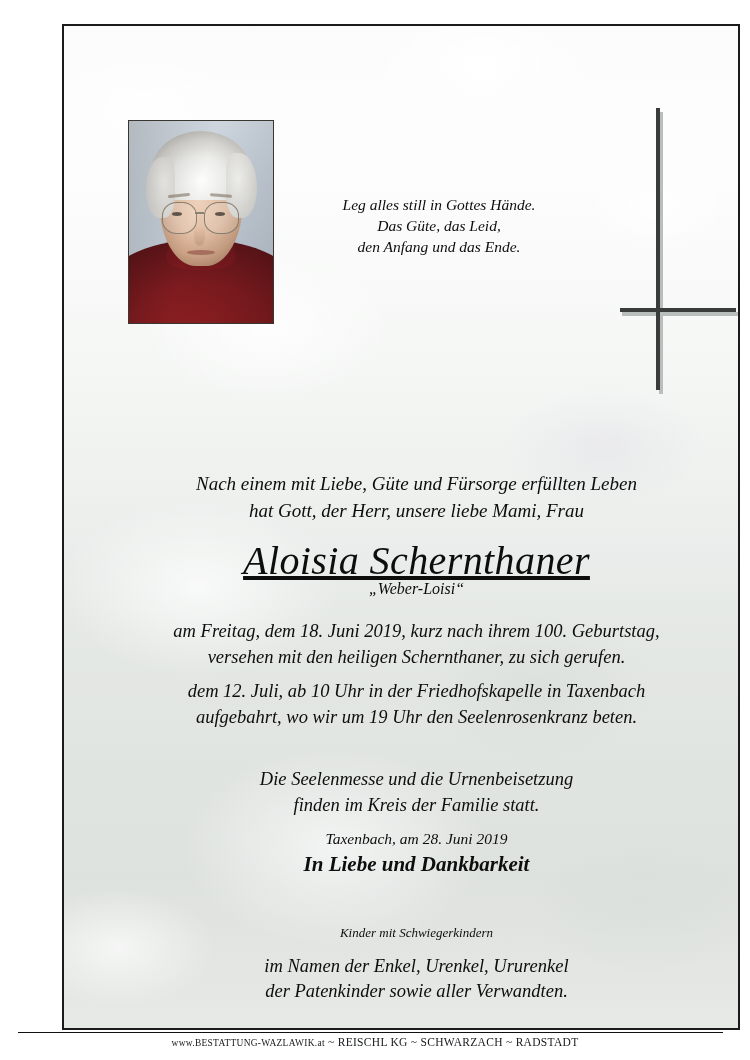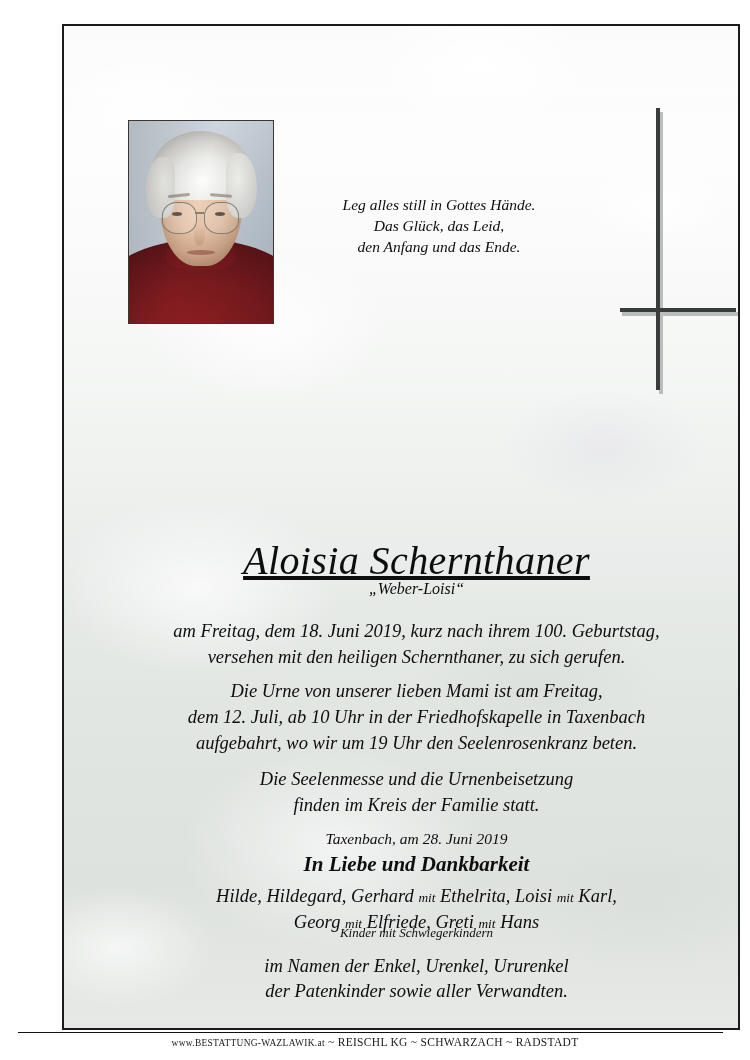--- a/index.html
+++ b/index.html
@@ -284,64 +284,51 @@
 
     <div class="cross">
       <div class="vs"></div>
       <div class="hs"></div>
       <div class="v"></div>
       <div class="h"></div>
     </div>
 
     <div class="txt poem">
       <div>Leg alles still in Gottes Hände.</div>
-      <div>Das Glück, das Leid,</div>
+      <div>Das Güte, das Leid,</div>
       <div>den Anfang und das Ende.</div>
     </div>
 
+    <div class="txt block lead">
+      <div>Nach einem mit Liebe, Güte und Fürsorge erfüllten Leben</div>
+      <div>hat Gott, der Herr, unsere liebe Mami, Frau</div>
+    </div>
 
     <div class="txt block name">Aloisia Schernthaner</div>
     <div class="txt block nickname">„Weber-Loisi“</div>
 
     <div class="txt block died">
       <div>am Freitag, dem 18. Juni 2019, kurz nach ihrem 100. Geburtstag,</div>
       <div>versehen mit den heiligen Schernthaner, zu sich gerufen.</div>
     </div>
 
     <div class="txt block urn">
-      <div>Die Urne von unserer lieben Mami ist am Freitag,</div>
       <div>dem 12. Juli, ab 10 Uhr in der Friedhofskapelle in Taxenbach</div>
       <div>aufgebahrt, wo wir um 19 Uhr den Seelenrosenkranz beten.</div>
     </div>
 
     <div class="txt block mass">
       <div>Die Seelenmesse und die Urnenbeisetzung</div>
       <div>finden im Kreis der Familie statt.</div>
     </div>
 
     <div class="txt block place">Taxenbach, am 28. Juni 2019</div>
 
     <div class="txt block thanks">In Liebe und Dankbarkeit</div>
 
-    <div class="txt block children">
-      <div>
-        <span>Hilde, Hildegard, Gerhard</span>
-        <span class="small-mit">mit</span>
-        <span>Ethelrita, Loisi</span>
-        <span class="small-mit">mit</span>
-        <span>Karl,</span>
-      </div>
-      <div>
-        <span>Georg</span>
-        <span class="small-mit">mit</span>
-        <span>Elfriede, Greti</span>
-        <span class="small-mit">mit</span>
-        <span>Hans</span>
-      </div>
-    </div>
 
     <div class="txt block relatives">
       <div>im Namen der Enkel, Urenkel, Ururenkel</div>
       <div>der Patenkinder sowie aller Verwandten.</div>
     </div>
 
     <div class="txt block caption">Kinder mit Schwiegerkindern</div>
   </div>
 
   <div class="footer-rule"></div>

